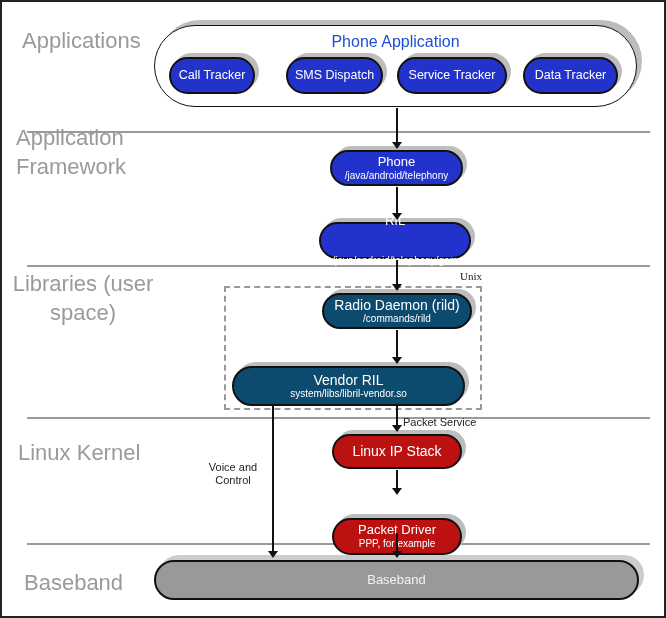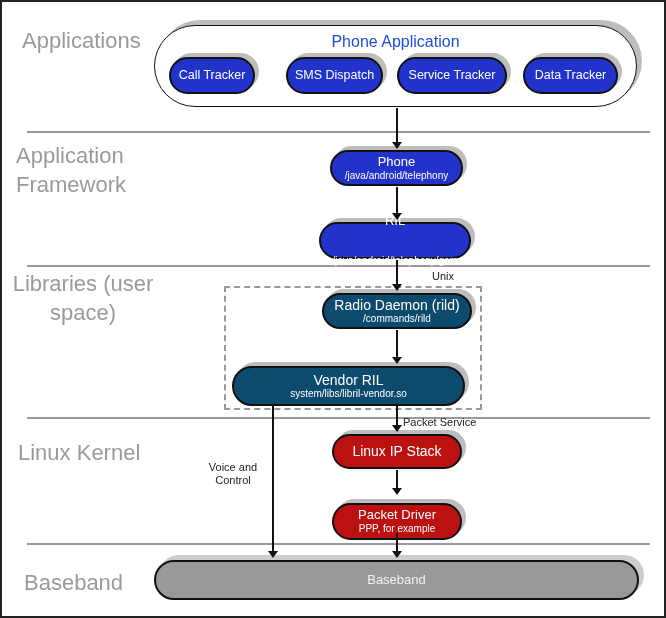--- a/index.html
+++ b/index.html
@@ -37,21 +37,21 @@
     border-top:7px solid #111;}
 
   .note{position:absolute;color:#222;font-size:11px;line-height:13px;}
 </style>
 </head>
 <body>
 
 <div id="canvas">
 
   <div class="layer-label" style="left:14px;top:25px;margin-left:6px;">Applications</div>
-  <div class="layer-label" style="left:14px;top:140px;width:165px;">Application Framework</div>
+  <div class="layer-label" style="left:14px;top:122px;width:165px;">Application Framework</div>
   <div class="layer-label" style="left:2px;top:268px;width:158px;text-align:center;">Libraries (user space)</div>
   <div class="layer-label" style="left:16px;top:437px;">Linux Kernel</div>
   <div class="layer-label" style="left:22px;top:567px;">Baseband</div>
 
   <div class="divider" style="top:129px;"></div>
   <div class="divider" style="top:263px;"></div>
   <div class="divider" style="top:415px;"></div>
   <div class="divider" style="top:541px;"></div>
 
   <div class="app-container"></div>
@@ -64,35 +64,35 @@
   <div class="pill blue" style="left:328px;top:148px;width:133px;height:36px;">
     <div class="pill-title">Phone</div>
     <div class="pill-sub">/java/android/telephony</div>
   </div>
   <div class="pill blue" style="left:317px;top:220px;width:152px;height:37px;gap:26px;">
     <div class="pill-title">RIL</div>
     <div class="pill-sub">/java/android/telephony/gsm</div>
   </div>
 
   <div class="dashed-box"></div>
-  <div class="note" style="left:430px;top:268px;width:50px;">Unix</div>
+  <div class="note" style="left:430px;top:268px;width:50px;text-align:right;font-family:Liberation Serif, serif;">Unix</div>
 
   <div class="pill green" style="left:320px;top:291px;width:150px;height:36px;">
     <div class="pill-title lg">Radio Daemon (rild)</div>
     <div class="pill-sub">/commands/rild</div>
   </div>
   <div class="pill green" style="left:230px;top:364px;width:233px;height:40px;">
     <div class="pill-title lg">Vendor RIL</div>
     <div class="pill-sub">system/libs/libril-vendor.so</div>
   </div>
 
   <div class="pill red" style="left:330px;top:432px;width:130px;height:35px;">
     <div class="pill-title lg">Linux IP Stack</div>
   </div>
-  <div class="pill red" style="left:330px;top:501px;width:130px;height:37px;">
+  <div class="pill red" style="left:330px;top:516px;width:130px;height:37px;">
     <div class="pill-title">Packet Driver</div>
     <div class="pill-sub">PPP, for example</div>
   </div>
 
   <div class="pill gray" style="left:152px;top:558px;width:485px;height:40px;">
     <div class="pill-title">Baseband</div>
   </div>
 
   <div class="arrow" style="left:394px;top:106px;height:34px;"></div>
   <div class="arrow" style="left:394px;top:185px;height:26px;"></div>

